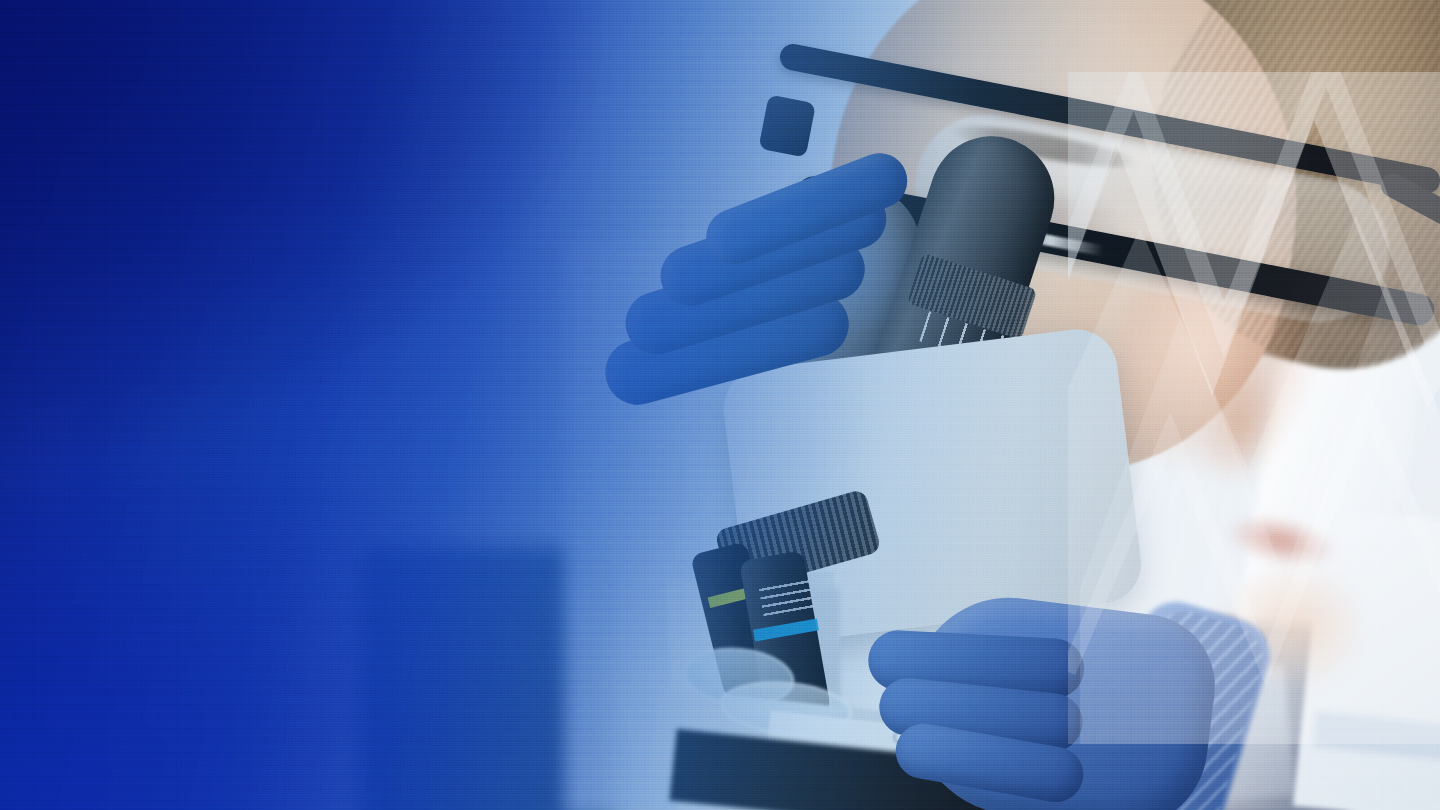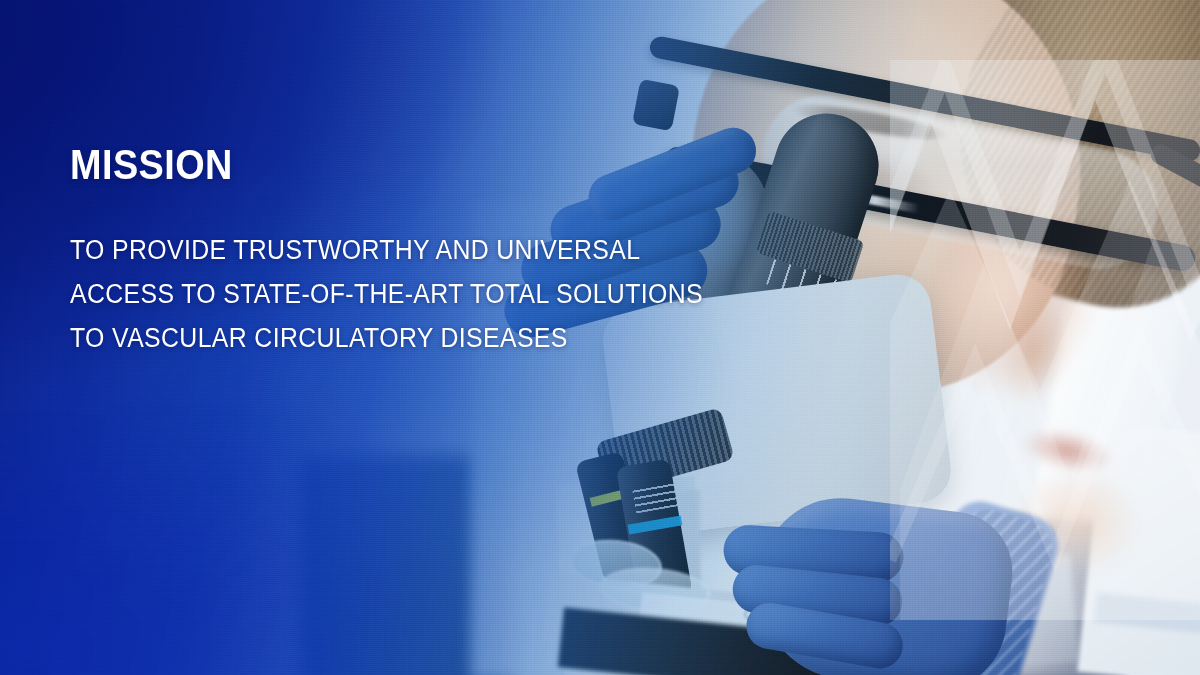--- a/index.html
+++ b/index.html
@@ -565,25 +565,14 @@
         <path d="M -20 200 L 55 10 L 130 215 L 215 -10 L 305 225" fill="none" stroke="#ffffff" stroke-width="16" opacity="0.22"></path>
         <path d="M 0 500 L 85 300 L 165 495 L 250 280 L 340 490" fill="none" stroke="#ffffff" stroke-width="13" opacity="0.16"></path>
       </g>
     </svg>
   </div>
 
   <div class="overlay"></div>
   <div class="overlay-corner"></div>
   <div class="grain"></div>
 
-  <div class="content">
-
-    <div class="headline">MISSION</div>
-
-    <div class="statement">
-      <div class="statement-line">TO PROVIDE TRUSTWORTHY AND UNIVERSAL</div>
-      <div class="statement-line">ACCESS TO STATE-OF-THE-ART TOTAL SOLUTIONS</div>
-      <div class="statement-line">TO VASCULAR CIRCULATORY DISEASES</div>
-    </div>
-
-  </div>
 
 </div>
 
 </body></html>

